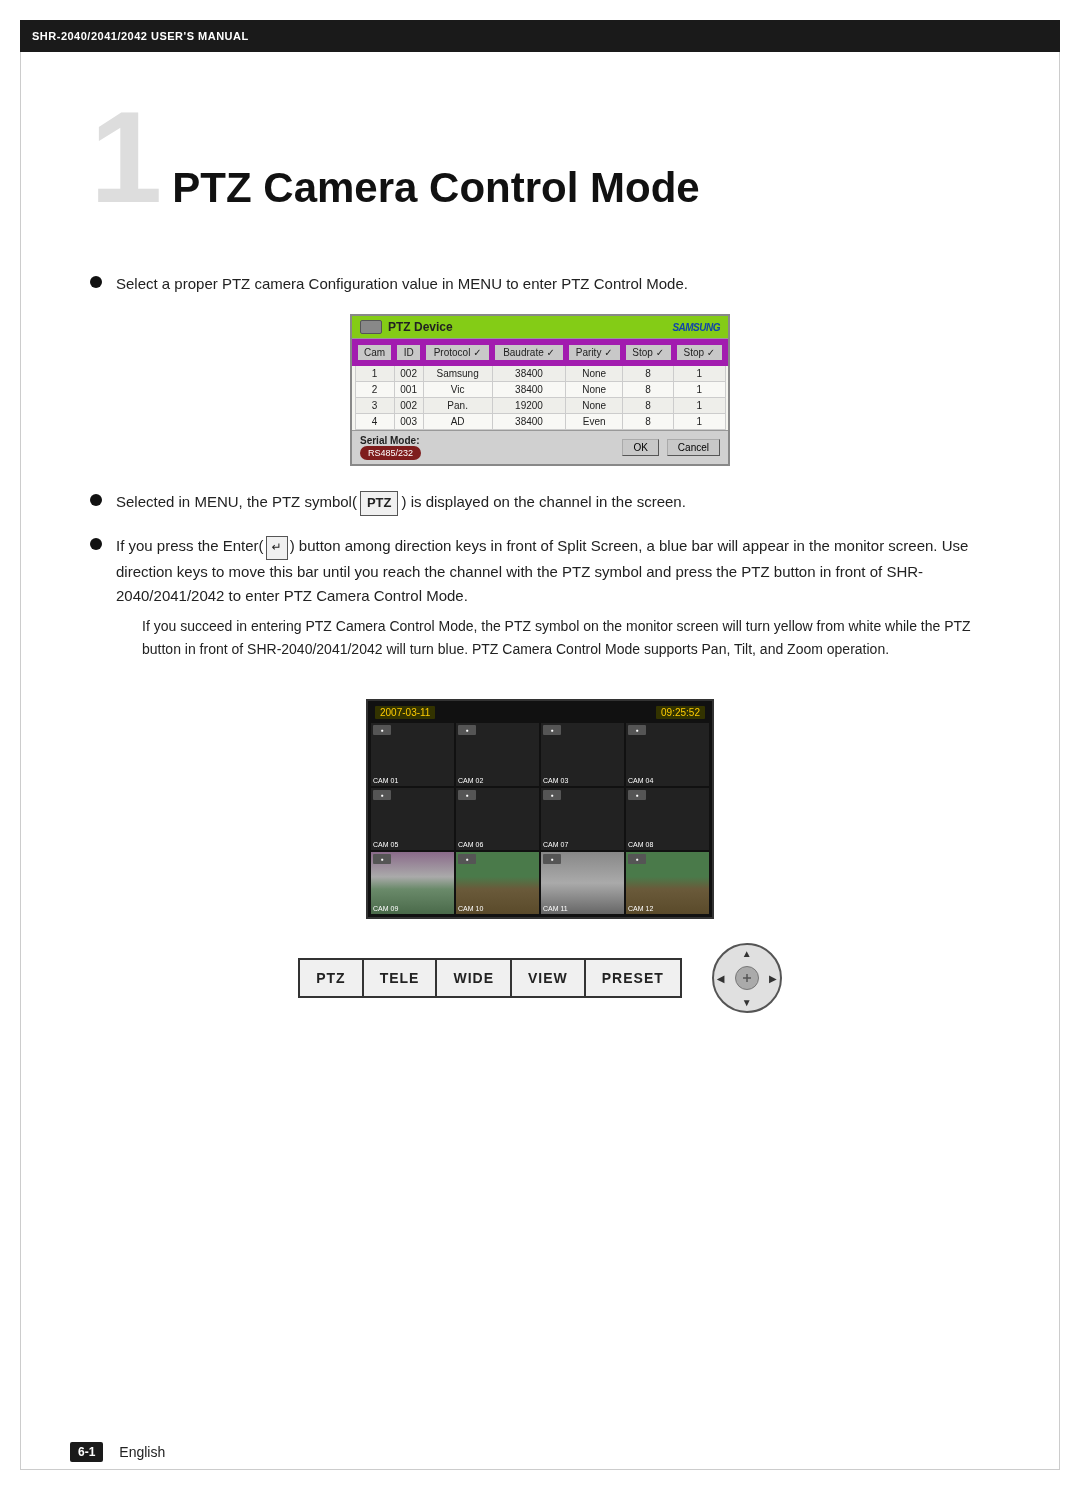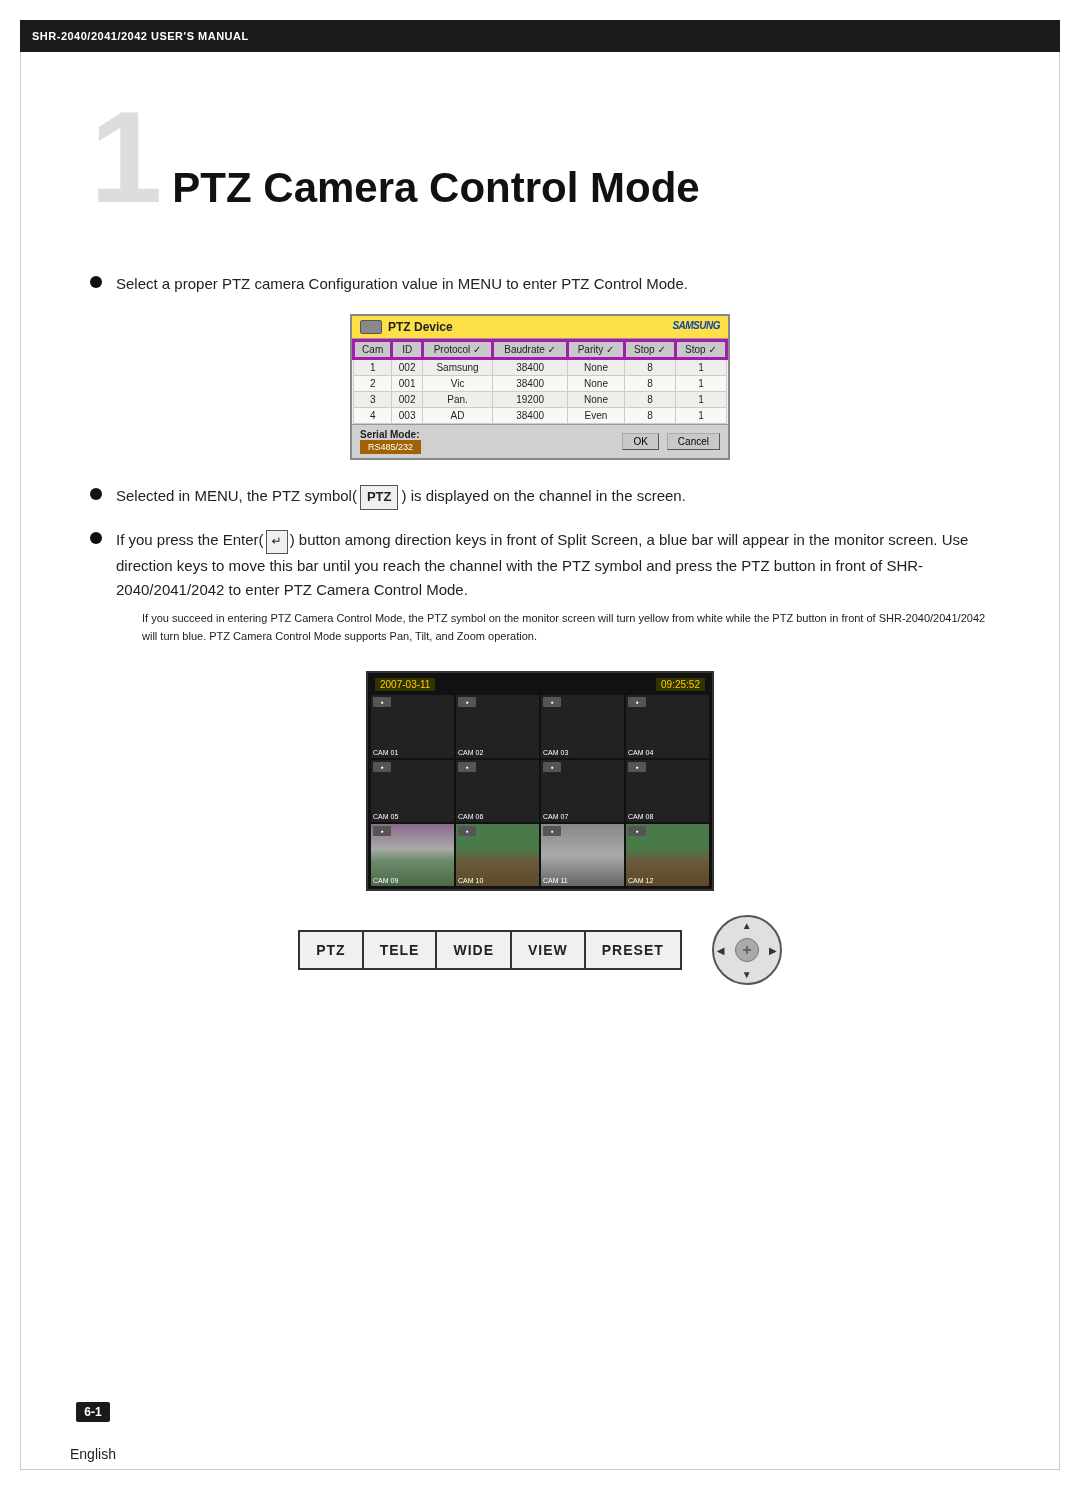--- a/index.html
+++ b/index.html
@@ -118,22 +118,23 @@
     
     .ptz-device-screenshot {
       width: 380px;
       margin: 10px auto 24px auto;
       border: 2px solid #888888;
       background: #e8e8e8;
       font-size: 11px;
     }
 
     .ptz-device-header {
-      background: #fde047;
-      display: flex;
+      background: #84cc16;
+      display: flex;
+      align-items: center;
       justify-content: space-between;
       padding: 4px 8px;
       border-bottom: 1px solid #999;
     }
 
     .ptz-device-header-left {
       display: flex;
       align-items: center;
       font-size: 12px;
       font-weight: bold;
@@ -158,21 +159,21 @@
     }
 
     .ptz-table {
       width: 100%;
       border-collapse: collapse;
       background: #f5f5f0;
     }
 
     .ptz-table th {
       background: #c8c8c8;
-      border: 3px solid #a21caf;
+      border: 6px solid #a21caf;
       padding: 2px 4px;
       font-size: 10px;
       text-align: center;
       font-weight: normal;
     }
 
     .ptz-table td {
       border: 1px solid #ccc;
       padding: 2px 4px;
       font-size: 10px;
@@ -205,24 +206,25 @@
 
     .ptz-btn {
       background: #c8c8c8;
       border: 1.5px outset #aaaaaa;
       padding: 2px 10px;
       font-size: 10px;
       cursor: pointer;
     }
 
     .ptz-dropdown {
-      background: #a16207;
+      background: #7f1d1d;
       color: white;
       padding: 2px 8px;
       font-size: 9px;
+      border-radius: 7px;
     }
 
     
     .camera-grid-screenshot {
       width: 348px;
       margin: 20px auto 24px auto;
       border: 2px solid #333333;
       background: #111111;
       padding: 3px;
     }
@@ -359,22 +361,21 @@
     .dpad-left { left: 3px; top: 50%; transform: translateY(-50%); }
     .dpad-right { right: 3px; top: 50%; transform: translateY(-50%); }
 
     
     .page-footer {
       position: absolute;
       bottom: 28px;
       left: 70px;
       display: flex;
       align-items: center;
-      gap: 24px;
-      flex-direction: column;
+      gap: 16px;
     }
 
     .page-number-badge {
       background: #1a1a1a;
       color: #ffffff;
       font-size: 12px;
       font-weight: bold;
       padding: 3px 8px;
       border-radius: 2px;
     }
@@ -385,24 +386,24 @@
       font-weight: normal;
     }
 
     .multiline-bullet {
       font-size: 15px;
       line-height: 1.65;
     }
 
     .sub-para {
       margin-left: 26px;
-      font-size: 11px;
+      font-size: 14px;
       line-height: 1.65;
       margin-top: 6px;
-      margin-bottom: 6px;
+      margin-bottom: 18px;
     }
   </style>
 </head>
 <body>
 
 <div class="page-border"></div>
 
 <div class="header-bar">
   <span class="header-title">SHR-2040/2041/2042 USER'S MANUAL</span>
 </div>

